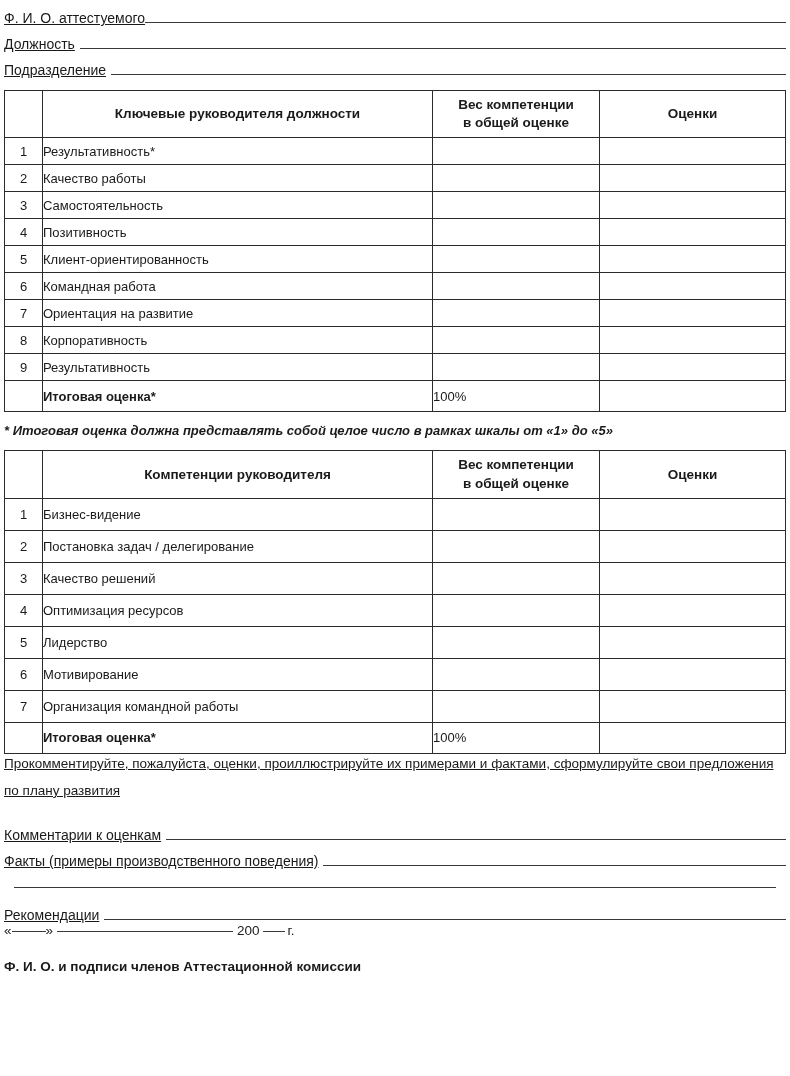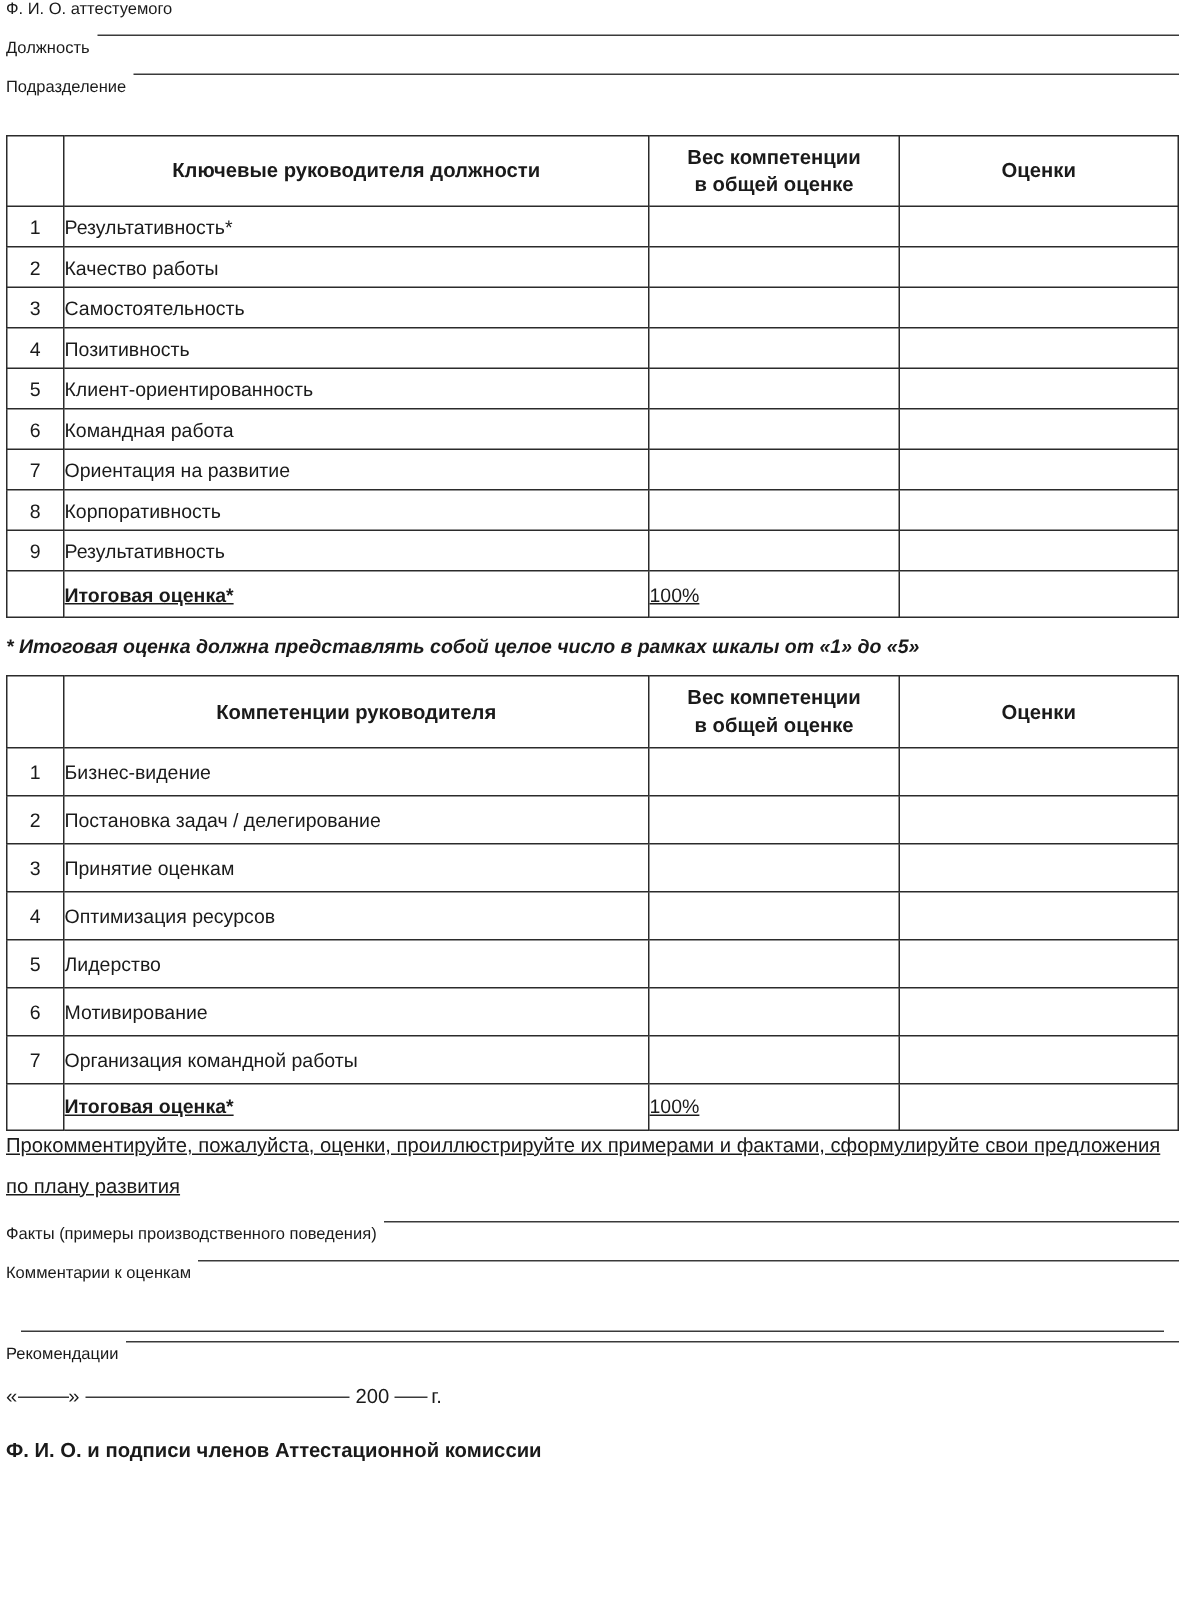--- a/index.html
+++ b/index.html
@@ -19,24 +19,25 @@
     width: 790px;
     height: 1076px;
     box-sizing: border-box;
     padding: 0 4px;
     overflow: hidden;
   }
 
   
   .fill-row {
     display: flex;
-    align-items: flex-start;
-    font-size: 11px;
+    align-items: flex-end;
+    font-size: 14px;
     height: 26px;
     white-space: nowrap;
+    text-decoration: underline;
   }
   .fill-row .lbl { flex: 0 0 auto; }
   .fill-row .gap { flex: 0 0 auto; width: 5px; }
   .fill-row .rule {
     flex: 1 1 auto;
     border-bottom: 1.4px solid #3a3a3a;
     transform: translateY(-3px);
     min-width: 10px;
   }
 
@@ -73,21 +74,21 @@
     padding-left: 7px;
     font-size: 13px;
   }
   td.name.total { font-weight: bold; }
   td.val {
     padding-left: 7px;
     font-size: 13px;
   }
   tr.body-row td { height: 26px; }
   tr.body-row-2 td { height: 31px; }
-  tr.total-row td { height: 30px; text-decoration: underline; }
+  tr.total-row td { height: 30px; }
 
   
   .footnote {
     font-style: italic;
     font-weight: bold;
     font-size: 13px;
     margin: 11px 0 12px 0;
   }
 
   .gap-a { height: 12px; }
@@ -272,21 +273,21 @@
         <td class="val"></td>
       </tr>
       <tr class="body-row-2">
         <td class="num">2</td>
         <td class="name">Постановка задач / делегирование</td>
         <td class="val"></td>
         <td class="val"></td>
       </tr>
       <tr class="body-row-2">
         <td class="num">3</td>
-        <td class="name">Принятие оценкам</td>
+        <td class="name">Качество решений</td>
         <td class="val"></td>
         <td class="val"></td>
       </tr>
       <tr class="body-row-2">
         <td class="num">4</td>
         <td class="name">Оптимизация ресурсов</td>
         <td class="val"></td>
         <td class="val"></td>
       </tr>
       <tr class="body-row-2">
@@ -315,27 +316,27 @@
       </tr>
     </tbody>
   </table>
 
   <div class="para">Прокомментируйте, пожалуйста, оценки, проиллюстрируйте их примерами и фактами, сформулируйте свои предложения</div>
   <div class="para">по плану развития</div>
 
   <div class="gap-b"></div>
 
   <div class="fill-row">
+    <span class="lbl">Комментарии к оценкам</span>
+    <span class="gap"></span>
+    <span class="rule"></span>
+  </div>
+
+  <div class="fill-row">
     <span class="lbl">Факты (примеры производственного поведения)</span>
-    <span class="gap"></span>
-    <span class="rule"></span>
-  </div>
-
-  <div class="fill-row">
-    <span class="lbl">Комментарии к оценкам</span>
     <span class="gap"></span>
     <span class="rule"></span>
   </div>
 
   <div class="blank-rule"></div>
 
   <div class="gap-b"></div>
 
   <div class="fill-row">
     <span class="lbl">Рекомендации</span>

